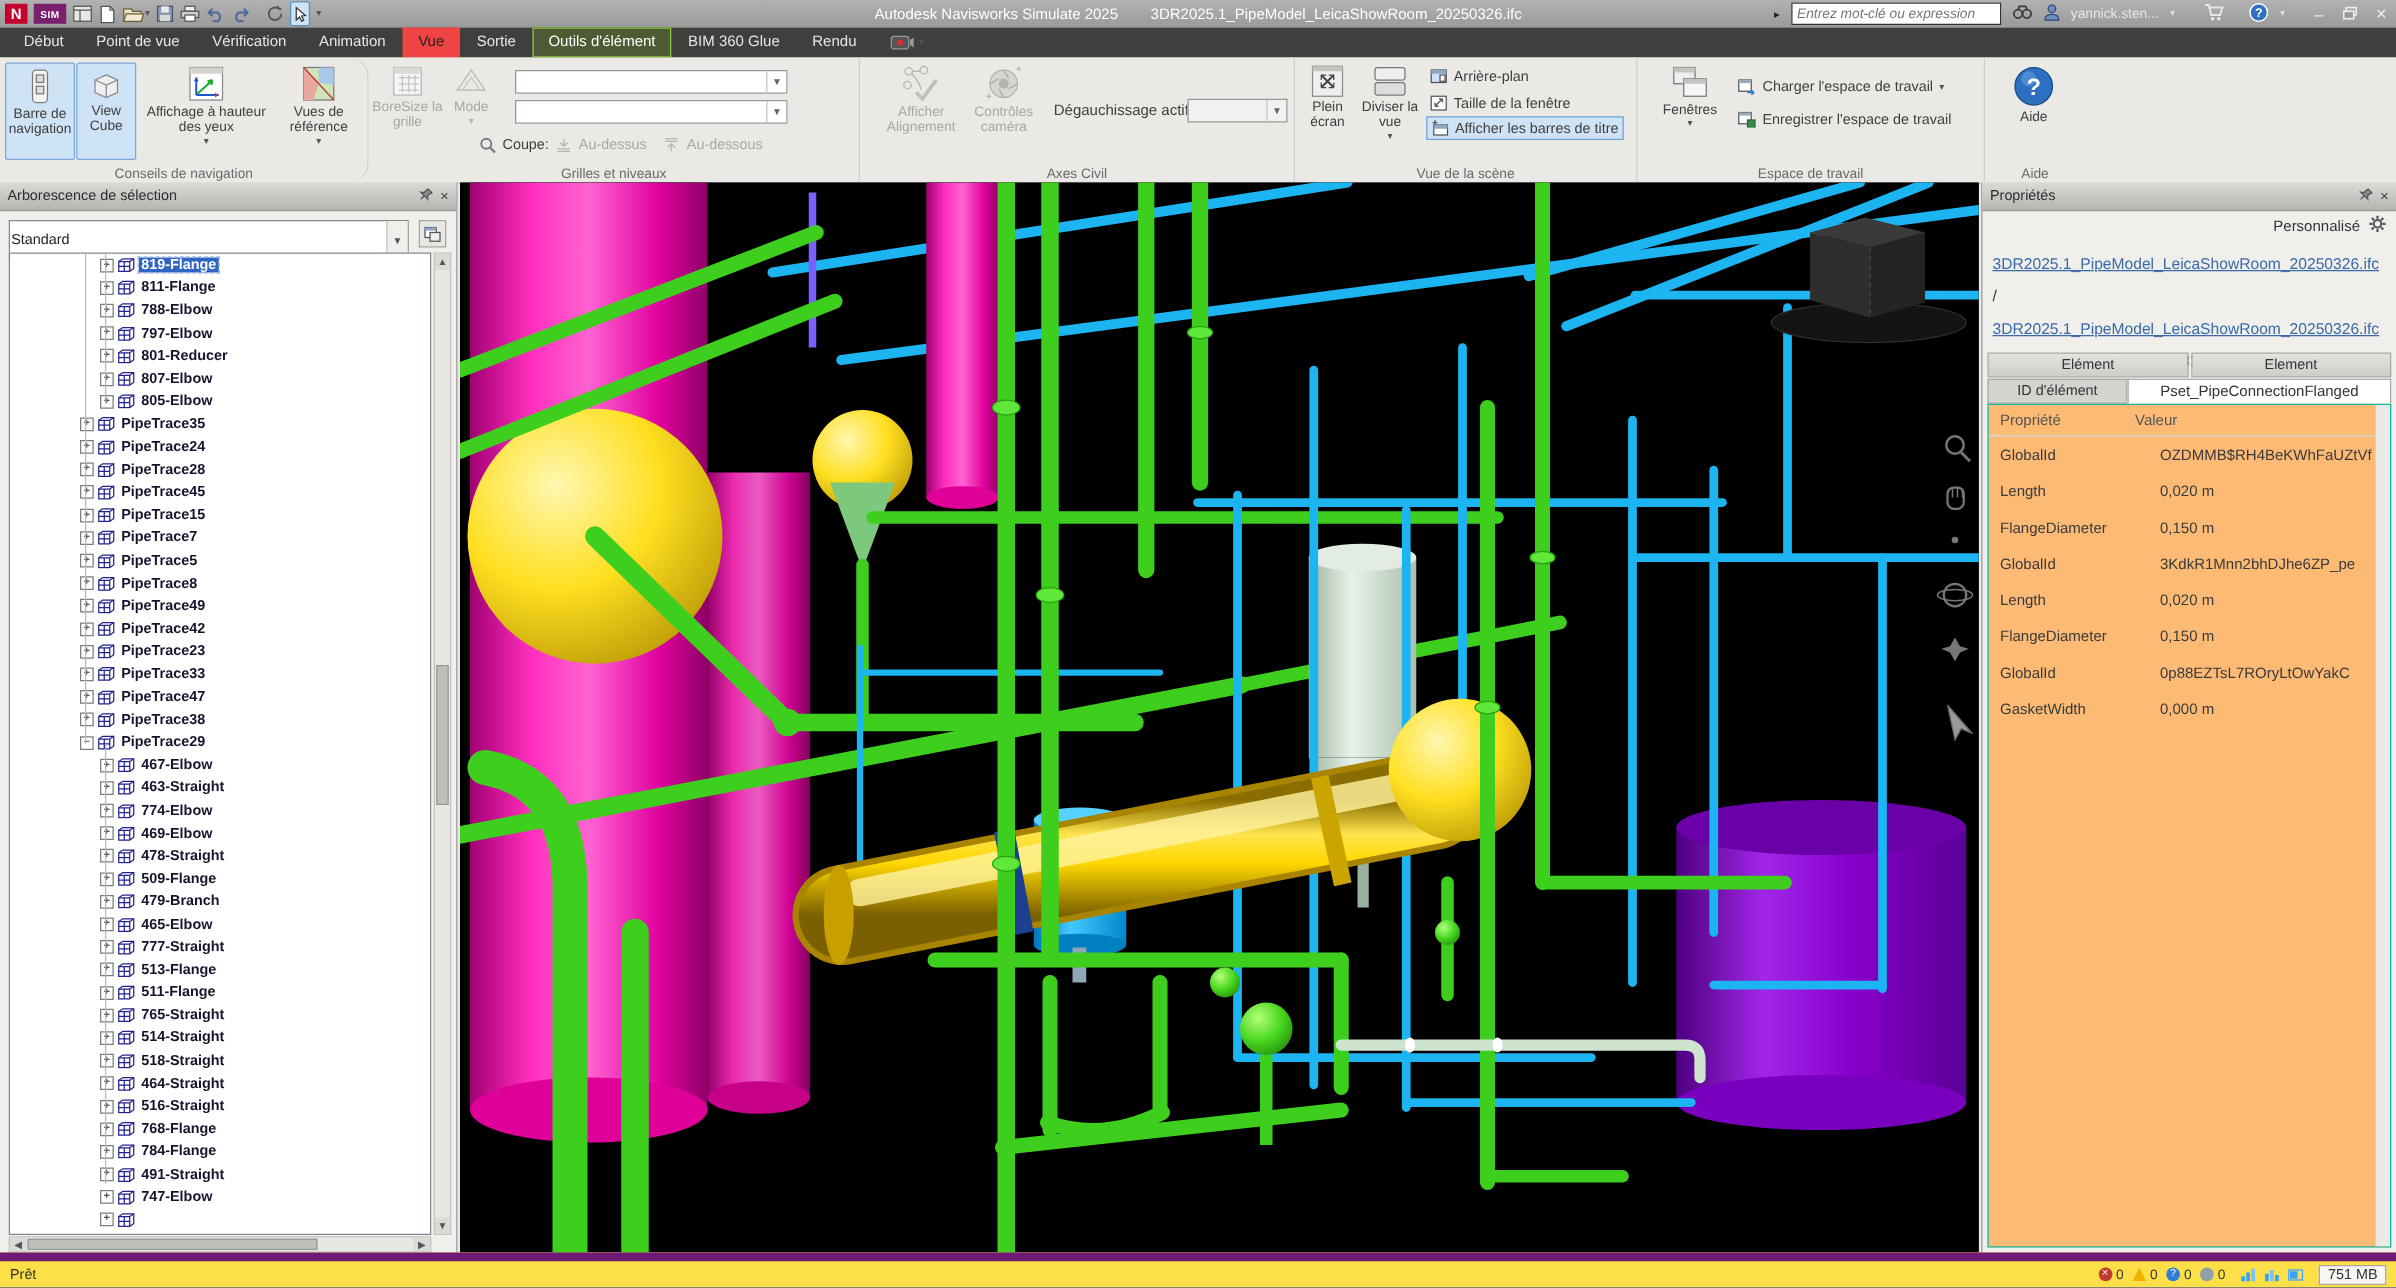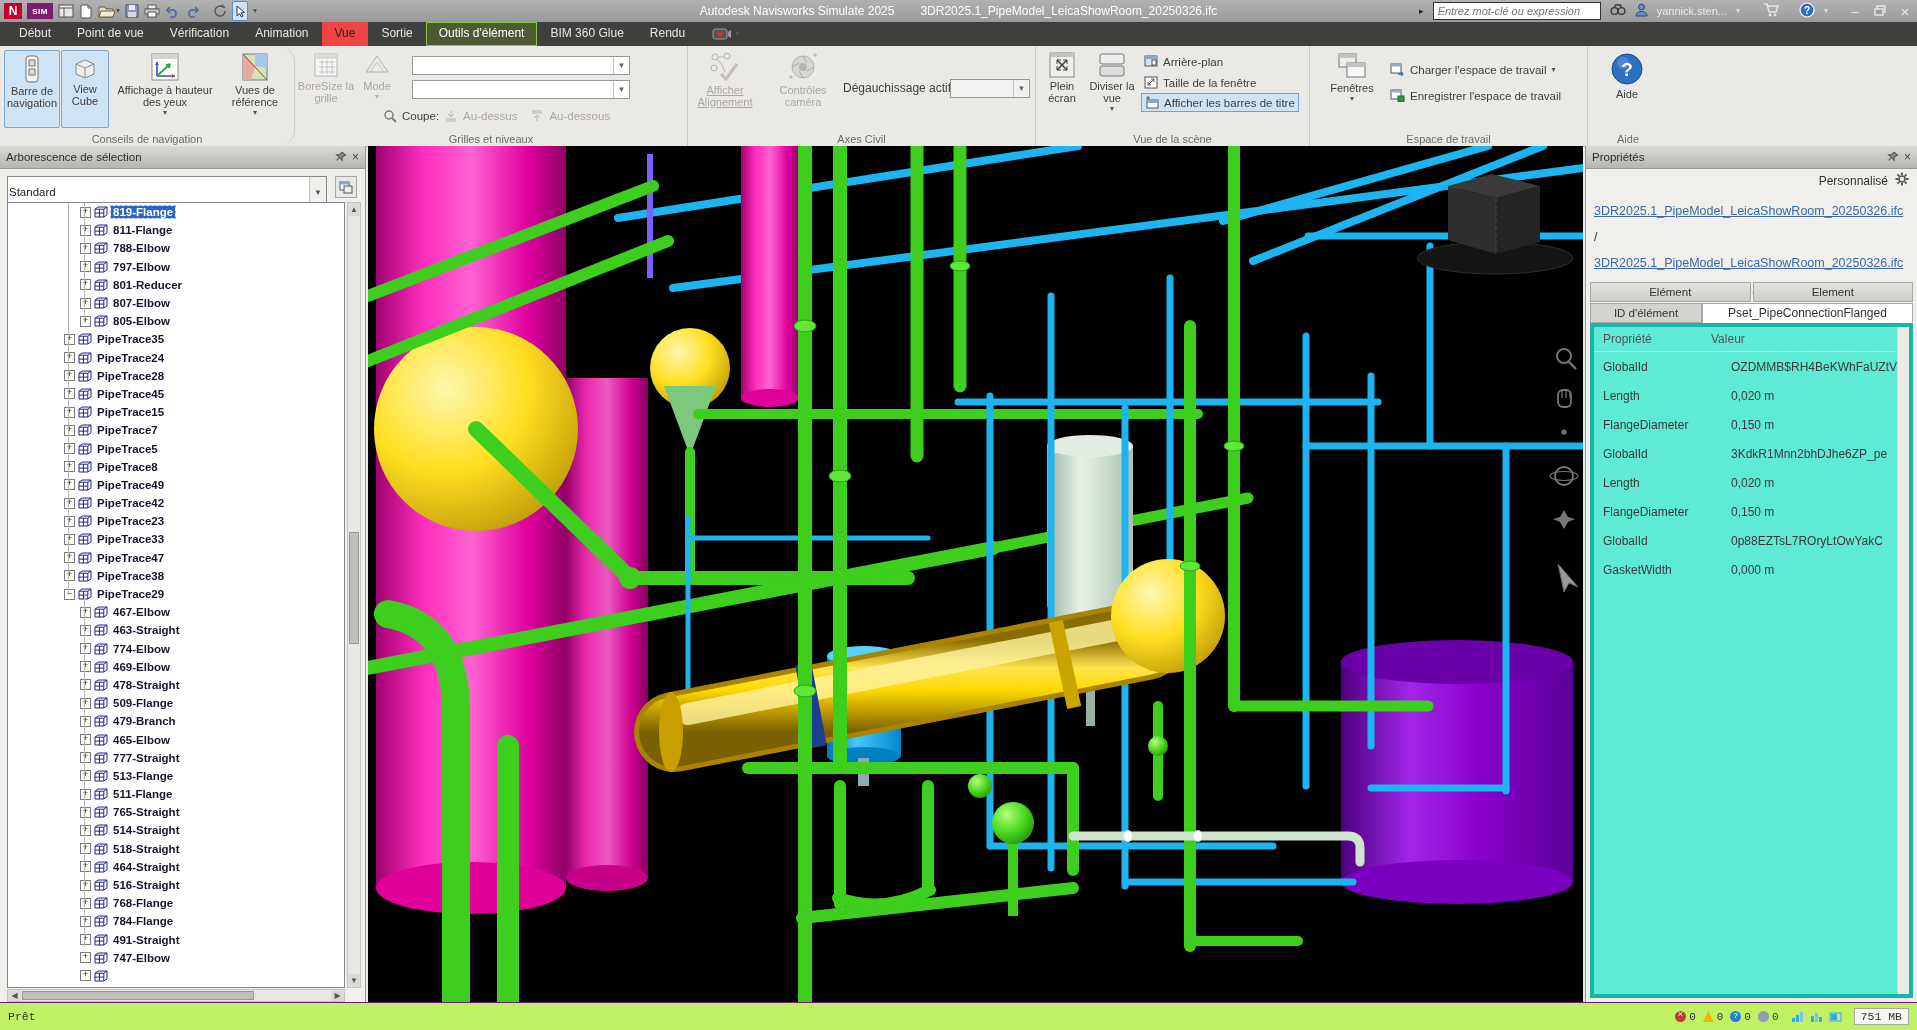--- a/index.html
+++ b/index.html
@@ -91,30 +91,30 @@
   .bclink{color:var(--link_blue);text-decoration:underline;}
   .bcbold{font-weight:bold;}
   .bcsep{color:#333;}
   .ptabs1{position:absolute;left:4px;top:136px;right:4px;height:20px;display:flex;gap:2px;}
   .ptabs1 .pt{flex:1;background:linear-gradient(#e5e3e0,#cfcdc9);border:1px solid #a9a7a4;
     display:flex;align-items:center;justify-content:center;font-size:11.5px;color:#333;}
   .ptabs2{position:absolute;left:4px;top:157px;right:4px;height:20px;display:flex;}
   .ptabs2 .pt{background:#d5d3cf;border:1px solid #a9a7a4;display:flex;align-items:center;
     justify-content:center;font-size:11.5px;color:#333;}
   .ptabs2 .pt.act{background:#fff;border-bottom:1px solid #fff;font-size:12px;}
-  .ptable{position:absolute;left:4px;top:177px;right:4px;bottom:4px;background:#5eead4;border:4px solid #14b8a6;}
+  .ptable{position:absolute;left:4px;top:177px;right:4px;bottom:4px;background:#fdba74;border:1px solid #14b8a6;}
   .phead{display:grid;grid-template-columns:108px 1fr;height:24px;align-items:center;
     border-bottom:1px solid #d8d6d3;color:#555;font-size:12px;}
   .phead span{padding-left:9px;}
   .prow{display:grid;grid-template-columns:108px 1fr;height:29px;align-items:center;font-size:12px;color:#3a3a3a;gap:20px;}
   .prow span{padding-left:9px;white-space:nowrap;}
   .pvscroll{position:absolute;right:0;top:0;bottom:0;width:11px;background:#eceae7;border-left:1px solid #d5d3cf;}
   
-  .statusbar{position:absolute;left:0;top:1002px;width:1917px;height:28px;background:#bef264;
-    border-top:1px solid #701a75;display:flex;align-items:center;box-sizing:border-box;font-family:Liberation Mono, monospace;}
+  .statusbar{position:absolute;left:0;top:1002px;width:1917px;height:28px;background:#fde047;
+    border-top:7px solid #701a75;display:flex;align-items:center;box-sizing:border-box;}
   .st-left{padding-left:8px;font-size:11.5px;color:#333;}
   .st-right{margin-left:auto;display:flex;align-items:center;gap:4px;padding-right:8px;}
   .stc{display:flex;align-items:center;gap:3px;font-size:11px;color:#333;}
   .stc .ic{width:11px;height:11px;display:inline-block;position:relative;}
   .ic.errors{background:#c43a2f;border-radius:50%;}
   .ic.errors::after{content:"×";color:#fff;font-size:9px;position:absolute;left:2.5px;top:-1px;}
   .ic.warnings{background:#f0b400;clip-path:polygon(50% 0,100% 100%,0 100%);}
   .ic.info{background:#2d7dd2;border-radius:50%;}
   .ic.info::after{content:"?";color:#fff;font-size:8px;position:absolute;left:3px;top:-0.5px;}
   .ic.messages{background:#8fa0aa;border-radius:50%;}
@@ -342,21 +342,21 @@
               <path d="M2 1 H12 M2 3 H12" stroke="#b5b3b0"></path>
               <path d="M7 11 V6 M4 8 L7 5 L10 8" stroke="#b5b3b0" fill="none"></path>
             </svg>
           </span>
         <span class="dis" style="color:#a9a7a4;">Au-dessous</span>
       </div>
       <div class="glabel">Grilles et niveaux</div>
     </div>
 
     <div class="rgroup" style="left:688px;width:348px;">
-      <div class="rbig dis" style="left:6px;top:4px;width:62px;height:76px;text-decoration:underline;">
+      <div class="rbig dis" style="left:18px;top:4px;width:62px;height:76px;">
         <span class="icl" style="margin-top:2px;">
             <svg width="32" height="30" viewBox="0 0 32 30">
               <circle cx="6" cy="5" r="3" fill="none" stroke="#b5b3b0"></circle>
               <circle cx="18" cy="4" r="3" fill="none" stroke="#b5b3b0"></circle>
               <circle cx="5" cy="16" r="3" fill="none" stroke="#b5b3b0"></circle>
               <path d="M8 7 Q14 12 16 20 M9 5 H15" fill="none" stroke="#b5b3b0"></path>
               <path d="M12 22 L17 27 L28 12" fill="none" stroke="#c0beba" stroke-width="3"></path>
             </svg>
           </span>
         <span>Afficher Alignement</span>

